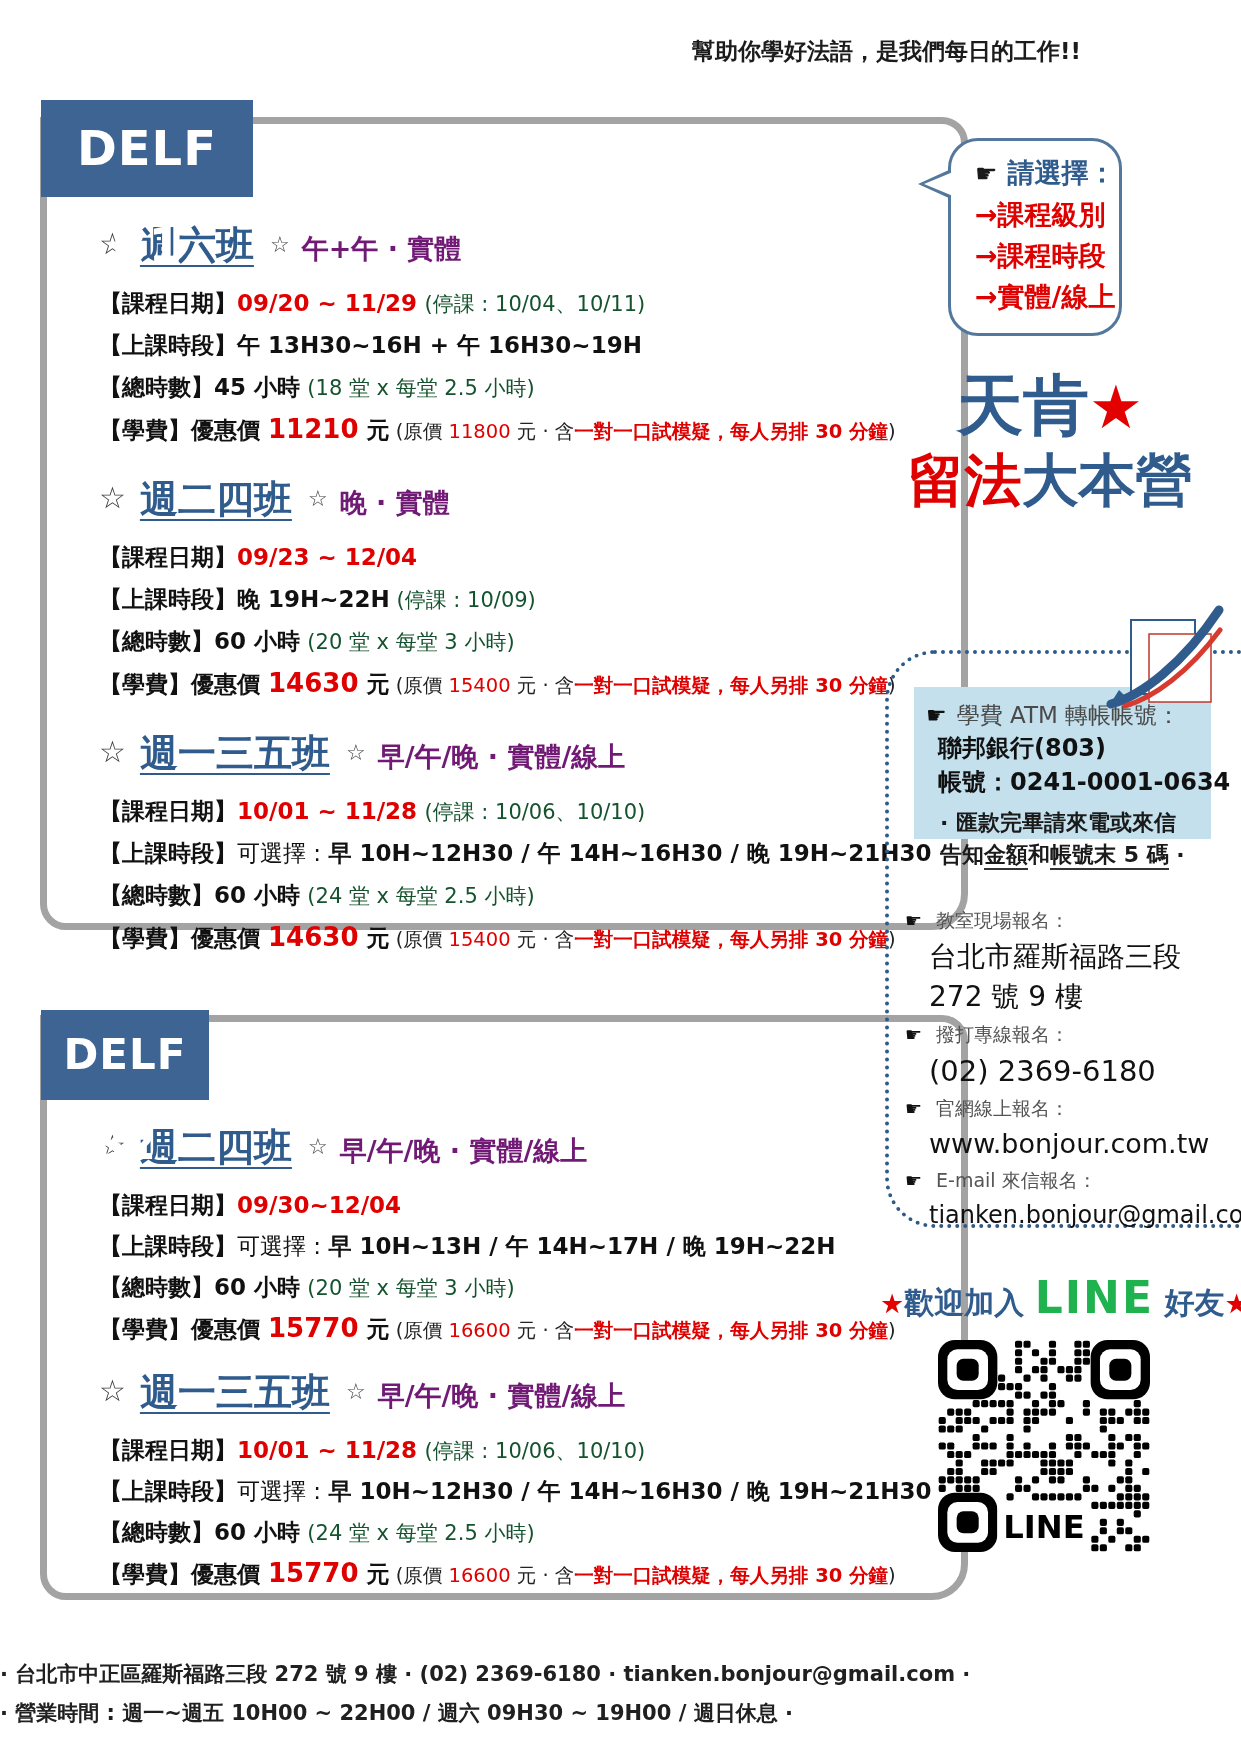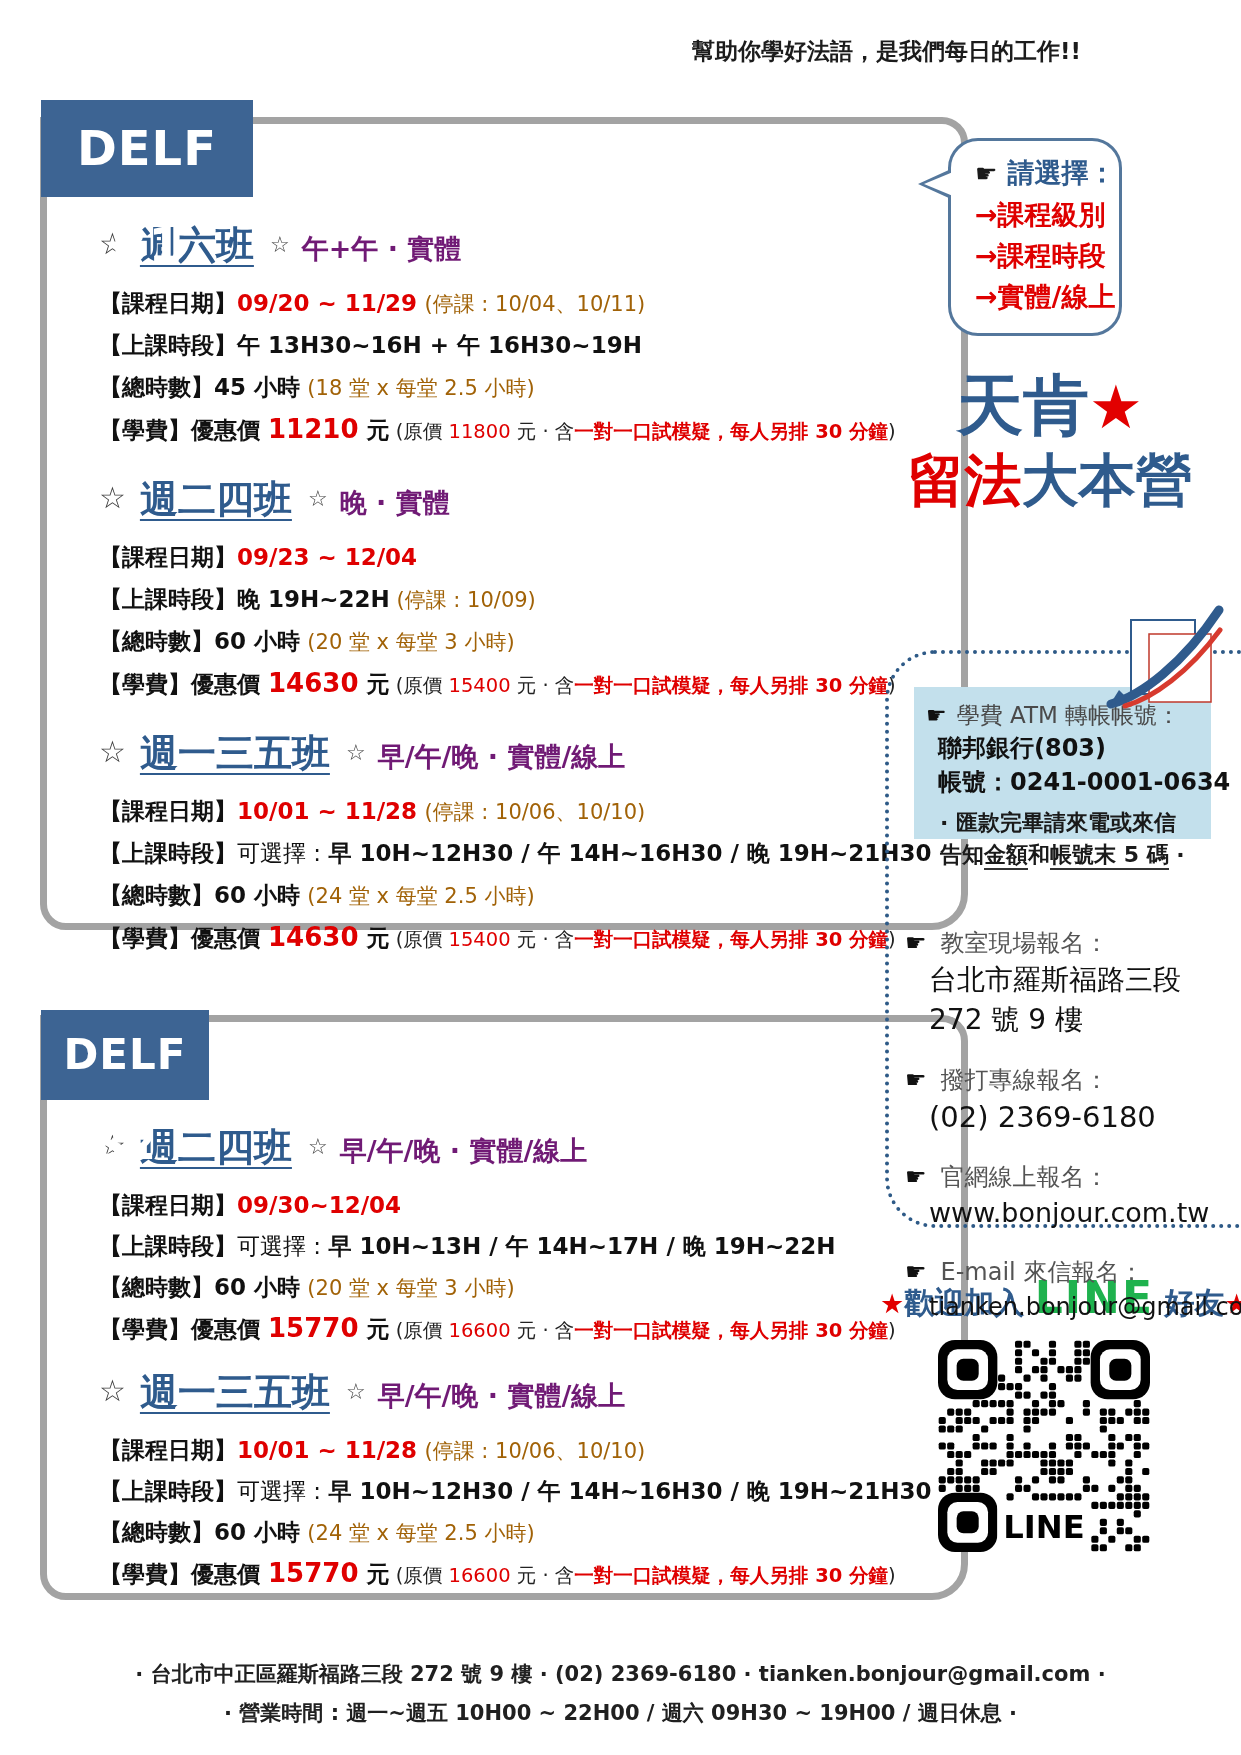--- a/index.html
+++ b/index.html
@@ -26,21 +26,21 @@
   .star-big{font-size:30px;color:#3f3f3f;margin-right:14px;vertical-align:4px;}
   .star-small{font-size:22px;color:#3f3f3f;margin:0 12px 0 16px;vertical-align:6px;}
   .sec-name{font-size:38px;font-weight:bold;color:#2F5B8D;text-decoration:underline;text-decoration-thickness:2px;text-underline-offset:7px;}
   .sec-sub{font-size:27px;font-weight:bold;color:#701a75;}
 
   .line{line-height:28px;margin-bottom:13px;white-space:nowrap;font-size:23px;color:#111;}
   #card-b2 .line{margin-bottom:12px;}
   .lbl{font-weight:bold;color:#111;}
   .red-b{color:#DF0000;font-weight:bold;}
   .red{color:#DF0000;}
-  .note{font-size:21px;color:#a16207;}
+  .note{font-size:21px;color:#14532d;}
   .val-b{font-weight:bold;color:#111;}
   .fee-note{font-size:19.5px;color:#222;}
   .fee-note .red-b{font-size:19.5px;}
 
   
   .bubble{position:absolute;left:948px;top:138px;width:174px;height:198px;border:3px solid #54779C;border-radius:30px;background:#fff;box-sizing:border-box;padding:12px 0 0 24px;z-index:2;}
   .bubble:before{content:"";position:absolute;left:-33px;top:28px;width:0;height:0;border:solid transparent;border-width:15px 33px 15px 0;border-right-color:#54779C;}
   .bubble:after{content:"";position:absolute;left:-27px;top:31px;width:0;height:0;border:solid transparent;border-width:12px 29px 12px 0;border-right-color:#ffffff;}
   .bubble-head{font-size:27px;font-weight:bold;color:#2F5B8D;line-height:40px;white-space:nowrap;}
   .bubble-head .hand{color:#1a1a1a;margin-right:10px;font-size:25px;}
@@ -64,37 +64,37 @@
   .atm{position:absolute;left:914px;top:687px;width:297px;height:152px;background:#C3E0EC;box-sizing:border-box;padding:12px 10px 0 12px;z-index:2;}
   .atm-head{font-size:23px;color:#4a4a4a;white-space:nowrap;line-height:32px;}
   .atm-head .hand{color:#111;margin-right:10px;}
   .atm-strong{font-size:24px;font-weight:bold;color:#111;line-height:34px;white-space:nowrap;padding-left:12px;}
   .atm-note{font-size:22px;font-weight:bold;color:#1a1a1a;line-height:32px;white-space:nowrap;padding-left:14px;}
   .atm-note.first{margin-top:8px;}
   .u{border-bottom:2px solid #333;padding-bottom:1px;}
 
   
   .contacts{position:absolute;left:905px;top:903px;width:330px;z-index:2;}
-  .c-label{font-size:24px;color:#545454;line-height:34px;white-space:nowrap;margin-top:23px;}
+  .c-label{font-size:19px;color:#545454;line-height:34px;white-space:nowrap;}
   .c-label .hand{color:#111;margin-right:14px;}
   .c-val{font-weight:normal;color:#111;white-space:nowrap;padding-left:24px;}
   .c-val.addr{font-size:28px;line-height:40px;}
   .c-val.phone{font-size:29px;line-height:40px;}
   .c-val.web{font-size:27px;line-height:38px;}
   .c-val.mail{font-size:24px;line-height:36px;}
 
   
   .line-banner{position:absolute;left:880px;top:1272px;width:340px;text-align:center;white-space:nowrap;}
   .line-banner .bstar{color:#E20000;font-size:27px;font-weight:bold;}
   .line-banner .navy{color:#2F5B8D;font-size:30px;font-weight:bold;}
   .line-banner .green{color:#1FB24E;font-size:44px;font-weight:bold;letter-spacing:2px;}
   .qr{position:absolute;left:938px;top:1340px;width:212px;height:212px;background:#fff;}
 
   
-  .footer{position:absolute;left:0;top:1655px;width:1241px;text-align:center;color:#202020;}
+  .footer{position:absolute;left:0;top:1655px;width:1241px;color:#202020;}
   .footer .f-line{font-size:21px;font-weight:600;line-height:39px;white-space:nowrap;}
 </style>
 </head>
 <body>
 
 <div id="canvas">
 
   <div class="slogan">幫助你學好法語，是我們每日的工作!!</div>
 
   <div class="card" id="card-b1">

